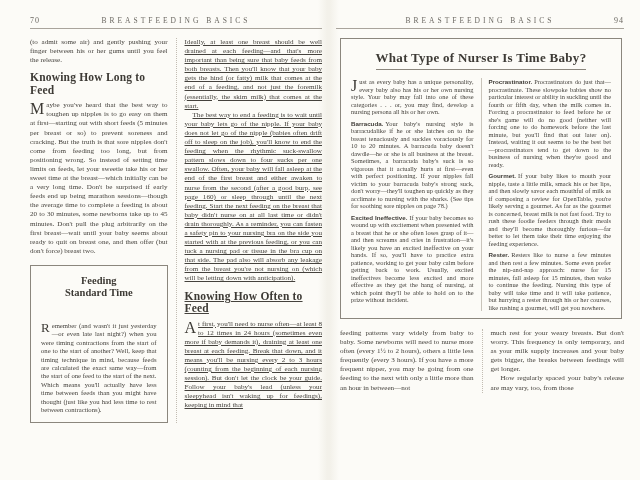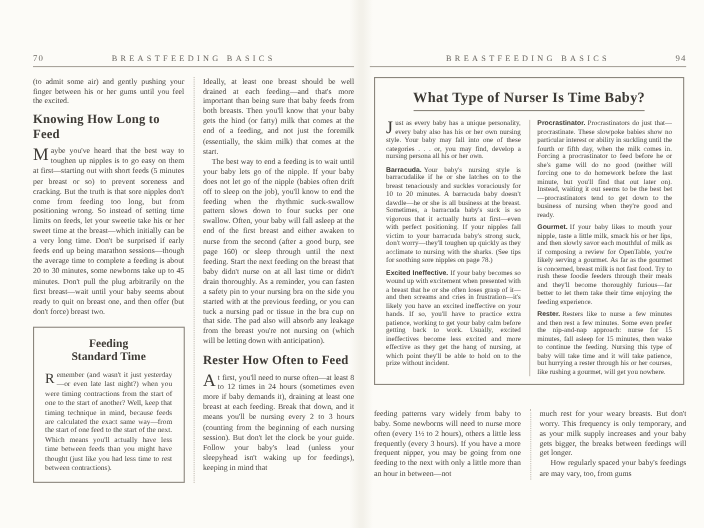--- a/index.html
+++ b/index.html
@@ -5,96 +5,96 @@
   html,body{margin:0;padding:0;width:640px;height:480px;overflow:hidden;
     background:#fcfbf7;font-family:"Liberation Serif", serif;color:#45423d;}
   .spread{position:relative;width:640px;height:480px;background:
     linear-gradient(90deg,#fcfbf7 0 318px,#f3f1ea 327px 330px,#fcfbf7 339px 100%);}
   .page{position:absolute;top:16px;height:454px;overflow:hidden;}
   .page.left{left:30px;width:292px;}
   .page.right{left:336px;width:288px;}
 
   .running-head{display:flex;align-items:flex-end;font-size:8px;color:#6b6862;
     letter-spacing:1px;}
-  .running-head .title{flex:1;text-align:center;letter-spacing:3px;font-size:7.5px;margin-top:32px;}
+  .running-head .title{flex:1;text-align:center;letter-spacing:3px;font-size:7.5px;}
   .running-head .pageno{width:18px;}
   .running-head .pageno.right{text-align:right;}
   .head-rule{border-bottom:1px solid #a9a49c;margin-top:3px;margin-bottom:9px;}
 
   .cols{display:flex;}
   .col{flex:1;font-size:7.1px;line-height:9.1px;text-align:justify;}
   .col.c1{border-right:1px dotted #c2bcb2;padding-right:8px;}
-  .col.c2{padding-left:8px;}
+  .col.c2{padding-left:8px;text-decoration:underline;}
   .col p{margin:0;}
   p.frag{margin-bottom:6px;}
   h2.sect{font-size:11.5px;line-height:12.5px;font-weight:bold;color:#3d3a35;
     margin:6px 0 5px 0;text-align:left;letter-spacing:0.2px;}
   .dropcap{float:left;font-size:16px;line-height:15px;padding-right:2px;
     color:#3d3a35;}
   .dropcap.small{font-size:13px;line-height:12px;}
   p.indent{text-indent:8px;}
 
   .sidebox{border:1px solid #8b867d;margin-top:9px;padding:9px 10px 8px 10px;}
   .sidebox-title{text-align:center;font-weight:bold;font-size:10.5px;
-    line-height:12px;color:#3d3a35;margin-bottom:7px;}
+    line-height:12px;color:#3d3a35;margin-bottom:23px;}
   .sidebox-body{font-size:6.7px;line-height:8.4px;text-align:justify;margin:0;}
 
   .featurebox{border:1px solid #8b867d;padding:9px 10px 7px 10px;margin:2px 2px 0 4px;}
   .featurebox-title{text-align:center;margin-bottom:8px;}
   .featurebox-title span{display:inline-block;font-weight:bold;font-size:13px;
     color:#3d3a35;border-bottom:1px solid #8b867d;padding-bottom:3px;
     letter-spacing:0.3px;}
   .fcols{display:flex;}
   .fcol{flex:1;font-size:6.4px;line-height:7.5px;text-align:justify;}
   .fcol.f1{border-right:1px solid #c9c4ba;padding-right:7px;}
   .fcol.f2{padding-left:7px;}
   .fcol p{margin:0 0 4px 0;}
   .fcol p:last-child{margin-bottom:0;}
   .entry-lead{font-family:"Liberation Sans", sans-serif;font-weight:bold;
     font-size:6.2px;padding-right:2px;color:#3d3a35;}
 
   .bottomcols{display:flex;margin-top:10px;}
-  .bcol{flex:1;font-size:7.1px;line-height:9.1px;text-align:justify;margin-top:12px;}
+  .bcol{flex:1;font-size:7.1px;line-height:9.1px;text-align:justify;}
   .bcol.b1{border-right:1px dotted #c2bcb2;padding-right:8px;padding-left:4px;}
   .bcol.b2{padding-left:8px;}
   .bcol p{margin:0;}
   p.indent2{text-indent:10px;}
 </style>
 </head>
 <body>
 
 <div class="spread">
 
   <div class="page left">
     <div class="running-head">
       <span class="pageno">70</span>
       <span class="title">BREASTFEEDING BASICS</span>
       <span class="pageno right"></span>
     </div>
     <div class="head-rule"></div>
 
     <div class="cols">
       <div class="col c1">
-        <p class="frag">(to admit some air) and gently pushing your finger between his or her gums until you feel the excited.</p>
+        <p class="frag">(to admit some air) and gently pushing your finger between his or her gums until you feel the release.</p>
         <h2 class="sect">Knowing How Long to Feed</h2>
         <p><span class="dropcap">M</span><span>aybe you've heard that the best way to toughen up nipples is to go easy on them at first—starting out with short feeds (5 minutes per breast or so) to prevent soreness and cracking. But the truth is that sore nipples don't come from feeding too long, but from positioning wrong. So instead of setting time limits on feeds, let your sweetie take his or her sweet time at the breast—which initially can be a very long time. Don't be surprised if early feeds end up being marathon sessions—though the average time to complete a feeding is about 20 to 30 minutes, some newborns take up to 45 minutes. Don't pull the plug arbitrarily on the first breast—wait until your baby seems about ready to quit on breast one, and then offer (but don't force) breast two.</span></p>
 
         <div class="sidebox">
           <div class="sidebox-title">
             <div>Feeding</div>
             <div>Standard Time</div>
           </div>
           <p class="sidebox-body"><span class="dropcap small">R</span><span>emember (and wasn't it just yesterday—or even late last night?) when you were timing contractions from the start of one to the start of another? Well, keep that timing technique in mind, because feeds are calculated the exact same way—from the start of one feed to the start of the next. Which means you'll actually have less time between feeds than you might have thought (just like you had less time to rest between contractions).</span></p>
         </div>
       </div>
 
       <div class="col c2">
         <p>Ideally, at least one breast should be well drained at each feeding—and that's more important than being sure that baby feeds from both breasts. Then you'll know that your baby gets the hind (or fatty) milk that comes at the end of a feeding, and not just the foremilk (essentially, the skim milk) that comes at the start.</p>
         <p class="indent">The best way to end a feeding is to wait until your baby lets go of the nipple. If your baby does not let go of the nipple (babies often drift off to sleep on the job), you'll know to end the feeding when the rhythmic suck-swallow pattern slows down to four sucks per one swallow. Often, your baby will fall asleep at the end of the first breast and either awaken to nurse from the second (after a good burp, see page 160) or sleep through until the next feeding. Start the next feeding on the breast that baby didn't nurse on at all last time or didn't drain thoroughly. As a reminder, you can fasten a safety pin to your nursing bra on the side you started with at the previous feeding, or you can tuck a nursing pad or tissue in the bra cup on that side. The pad also will absorb any leakage from the breast you're not nursing on (which will be letting down with anticipation).</p>
-        <h2 class="sect">Rester How Often to Feed</h2>
+        <h2 class="sect">Knowing How Often to Feed</h2>
         <p><span class="dropcap">A</span><span>t first, you'll need to nurse often—at least 8 to 12 times in 24 hours (sometimes even more if baby demands it), draining at least one breast at each feeding. Break that down, and it means you'll be nursing every 2 to 3 hours (counting from the beginning of each nursing session). But don't let the clock be your guide. Follow your baby's lead (unless your sleepyhead isn't waking up for feedings), keeping in mind that</span></p>
       </div>
     </div>
   </div>
 
   <div class="page right">
     <div class="running-head">
       <span class="pageno"></span>
       <span class="title">BREASTFEEDING BASICS</span>
       <span class="pageno right">94</span>
@@ -118,18 +118,18 @@
         </div>
       </div>
     </div>
 
     <div class="bottomcols">
       <div class="bcol b1">
         <p>feeding patterns vary widely from baby to baby. Some newborns will need to nurse more often (every 1½ to 2 hours), others a little less frequently (every 3 hours). If you have a more frequent nipper, you may be going from one feeding to the next with only a little more than an hour in between—not</p>
       </div>
       <div class="bcol b2">
         <p>much rest for your weary breasts. But don't worry. This frequency is only temporary, and as your milk supply increases and your baby gets bigger, the breaks between feedings will get longer.</p>
-        <p class="indent2">How regularly spaced your baby's feedings are may vary, too, from gums</p>
+        <p class="indent2">How regularly spaced your baby's release are may vary, too, from those</p>
       </div>
     </div>
   </div>
 
 </div>
 
 </body></html>

